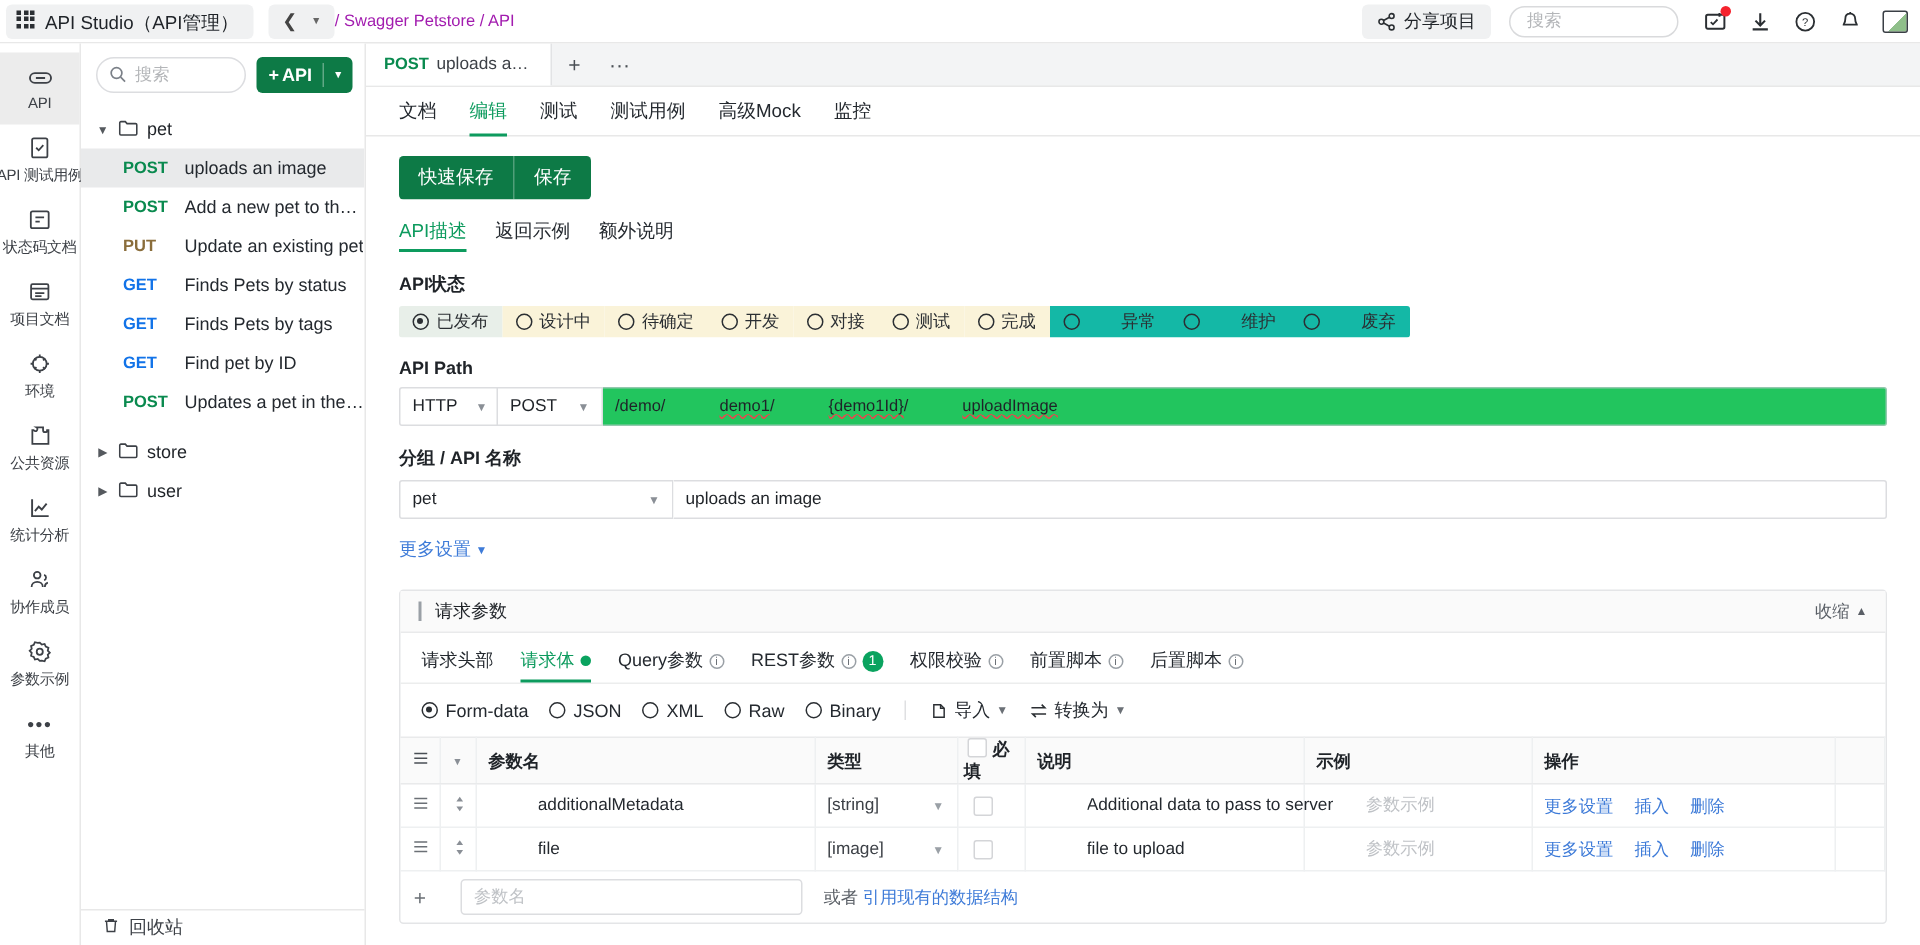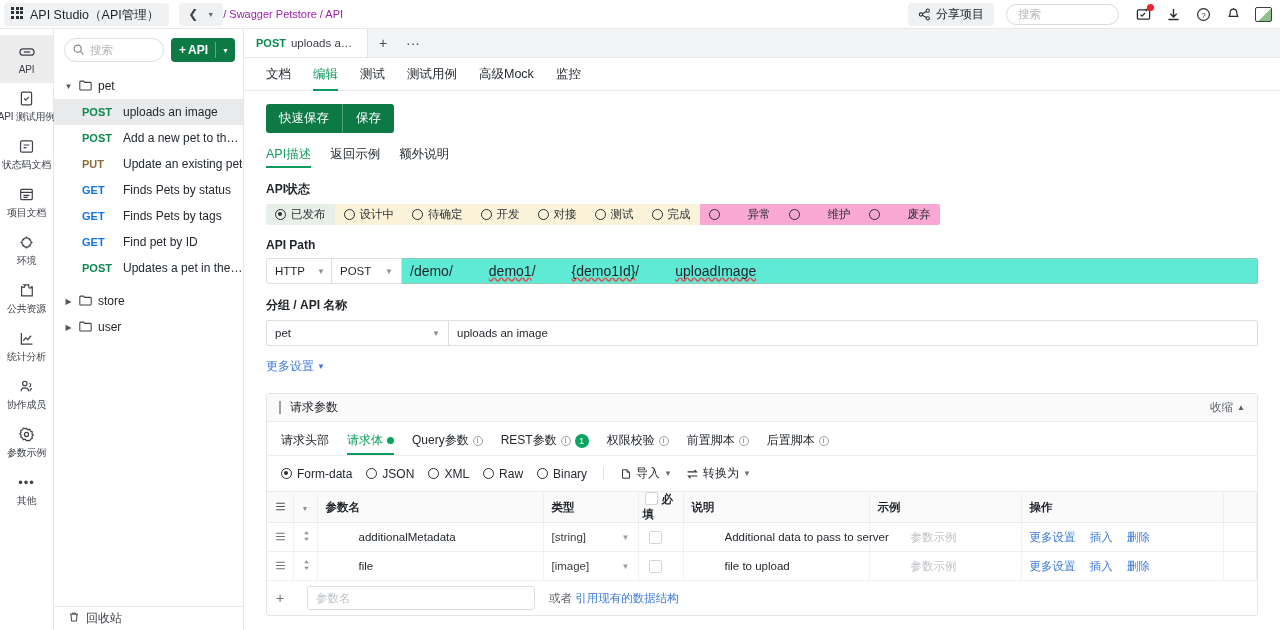--- a/index.html
+++ b/index.html
@@ -254,21 +254,21 @@
 
   
   .statusbar { display: flex; height: 21px; width: fit-content; border-radius: 2px; overflow: hidden; }
   .st {
     display: flex; align-items: center; gap: 5px;
     padding: 0 9px; font-size: 11.5px; color: #2b2f33; cursor: pointer;
     white-space: nowrap;
   }
   .st.g0 { background: #e8efe9; }
   .st.g1 { background: #faf3d9; }
-  .st.g2 { background: #f9a8d4; gap: 28px; }
+  .st.g2 { background: #14b8a6; gap: 28px; }
   .radio {
     width: 11px; height: 11px; border: 1.4px solid #2b2f33; border-radius: 50%;
     flex: none; position: relative;
   }
   .radio.on::after {
     content: ""; position: absolute; left: 2px; top: 2px; width: 4px; height: 4px;
     border-radius: 50%; background: #2b2f33;
   }
 
   
@@ -276,22 +276,22 @@
   .sel-box {
     display: flex; align-items: center; justify-content: space-between;
     border: 1px solid #dcdde0; background: #fff;
     font-size: 11.5px; padding: 0 8px; cursor: pointer; color: #1f2328;
   }
   .sel-box .caret { font-size: 8px; color: #8a8f96; margin-left: 12px; }
   .proto { width: 66px; border-radius: 2px 0 0 2px; }
   .method { width: 70px; border-left: none; }
   .pathinput {
     flex: 1; border: 1px solid #93c9ae; border-left: none; border-radius: 0 2px 2px 0;
-    padding: 0 8px; font-size: 14px; outline: none; font-family: inherit; color: #1f2328;
-    background: #5eead4;
+    padding: 0 8px; font-size: 11px; outline: none; font-family: inherit; color: #1f2328;
+    background: #22c55e;
   }
   .squig { text-decoration: underline wavy #e5484d; text-decoration-skip-ink: none; margin-left: 36px; }
 
   .grouprow { display: flex; height: 26px; }
   .groupsel { width: 183px; border-radius: 2px 0 0 2px; }
   .nameinput {
     flex: 1; border: 1px solid #dcdde0; border-left: none; border-radius: 0 2px 2px 0;
     padding: 0 8px; font-size: 11.5px; outline: none; font-family: inherit; color: #1f2328;
   }
   .morelink { color: #3e7bd8; font-size: 12px; margin-top: 12px; cursor: pointer; display: inline-flex; align-items: center; gap: 3px; }

